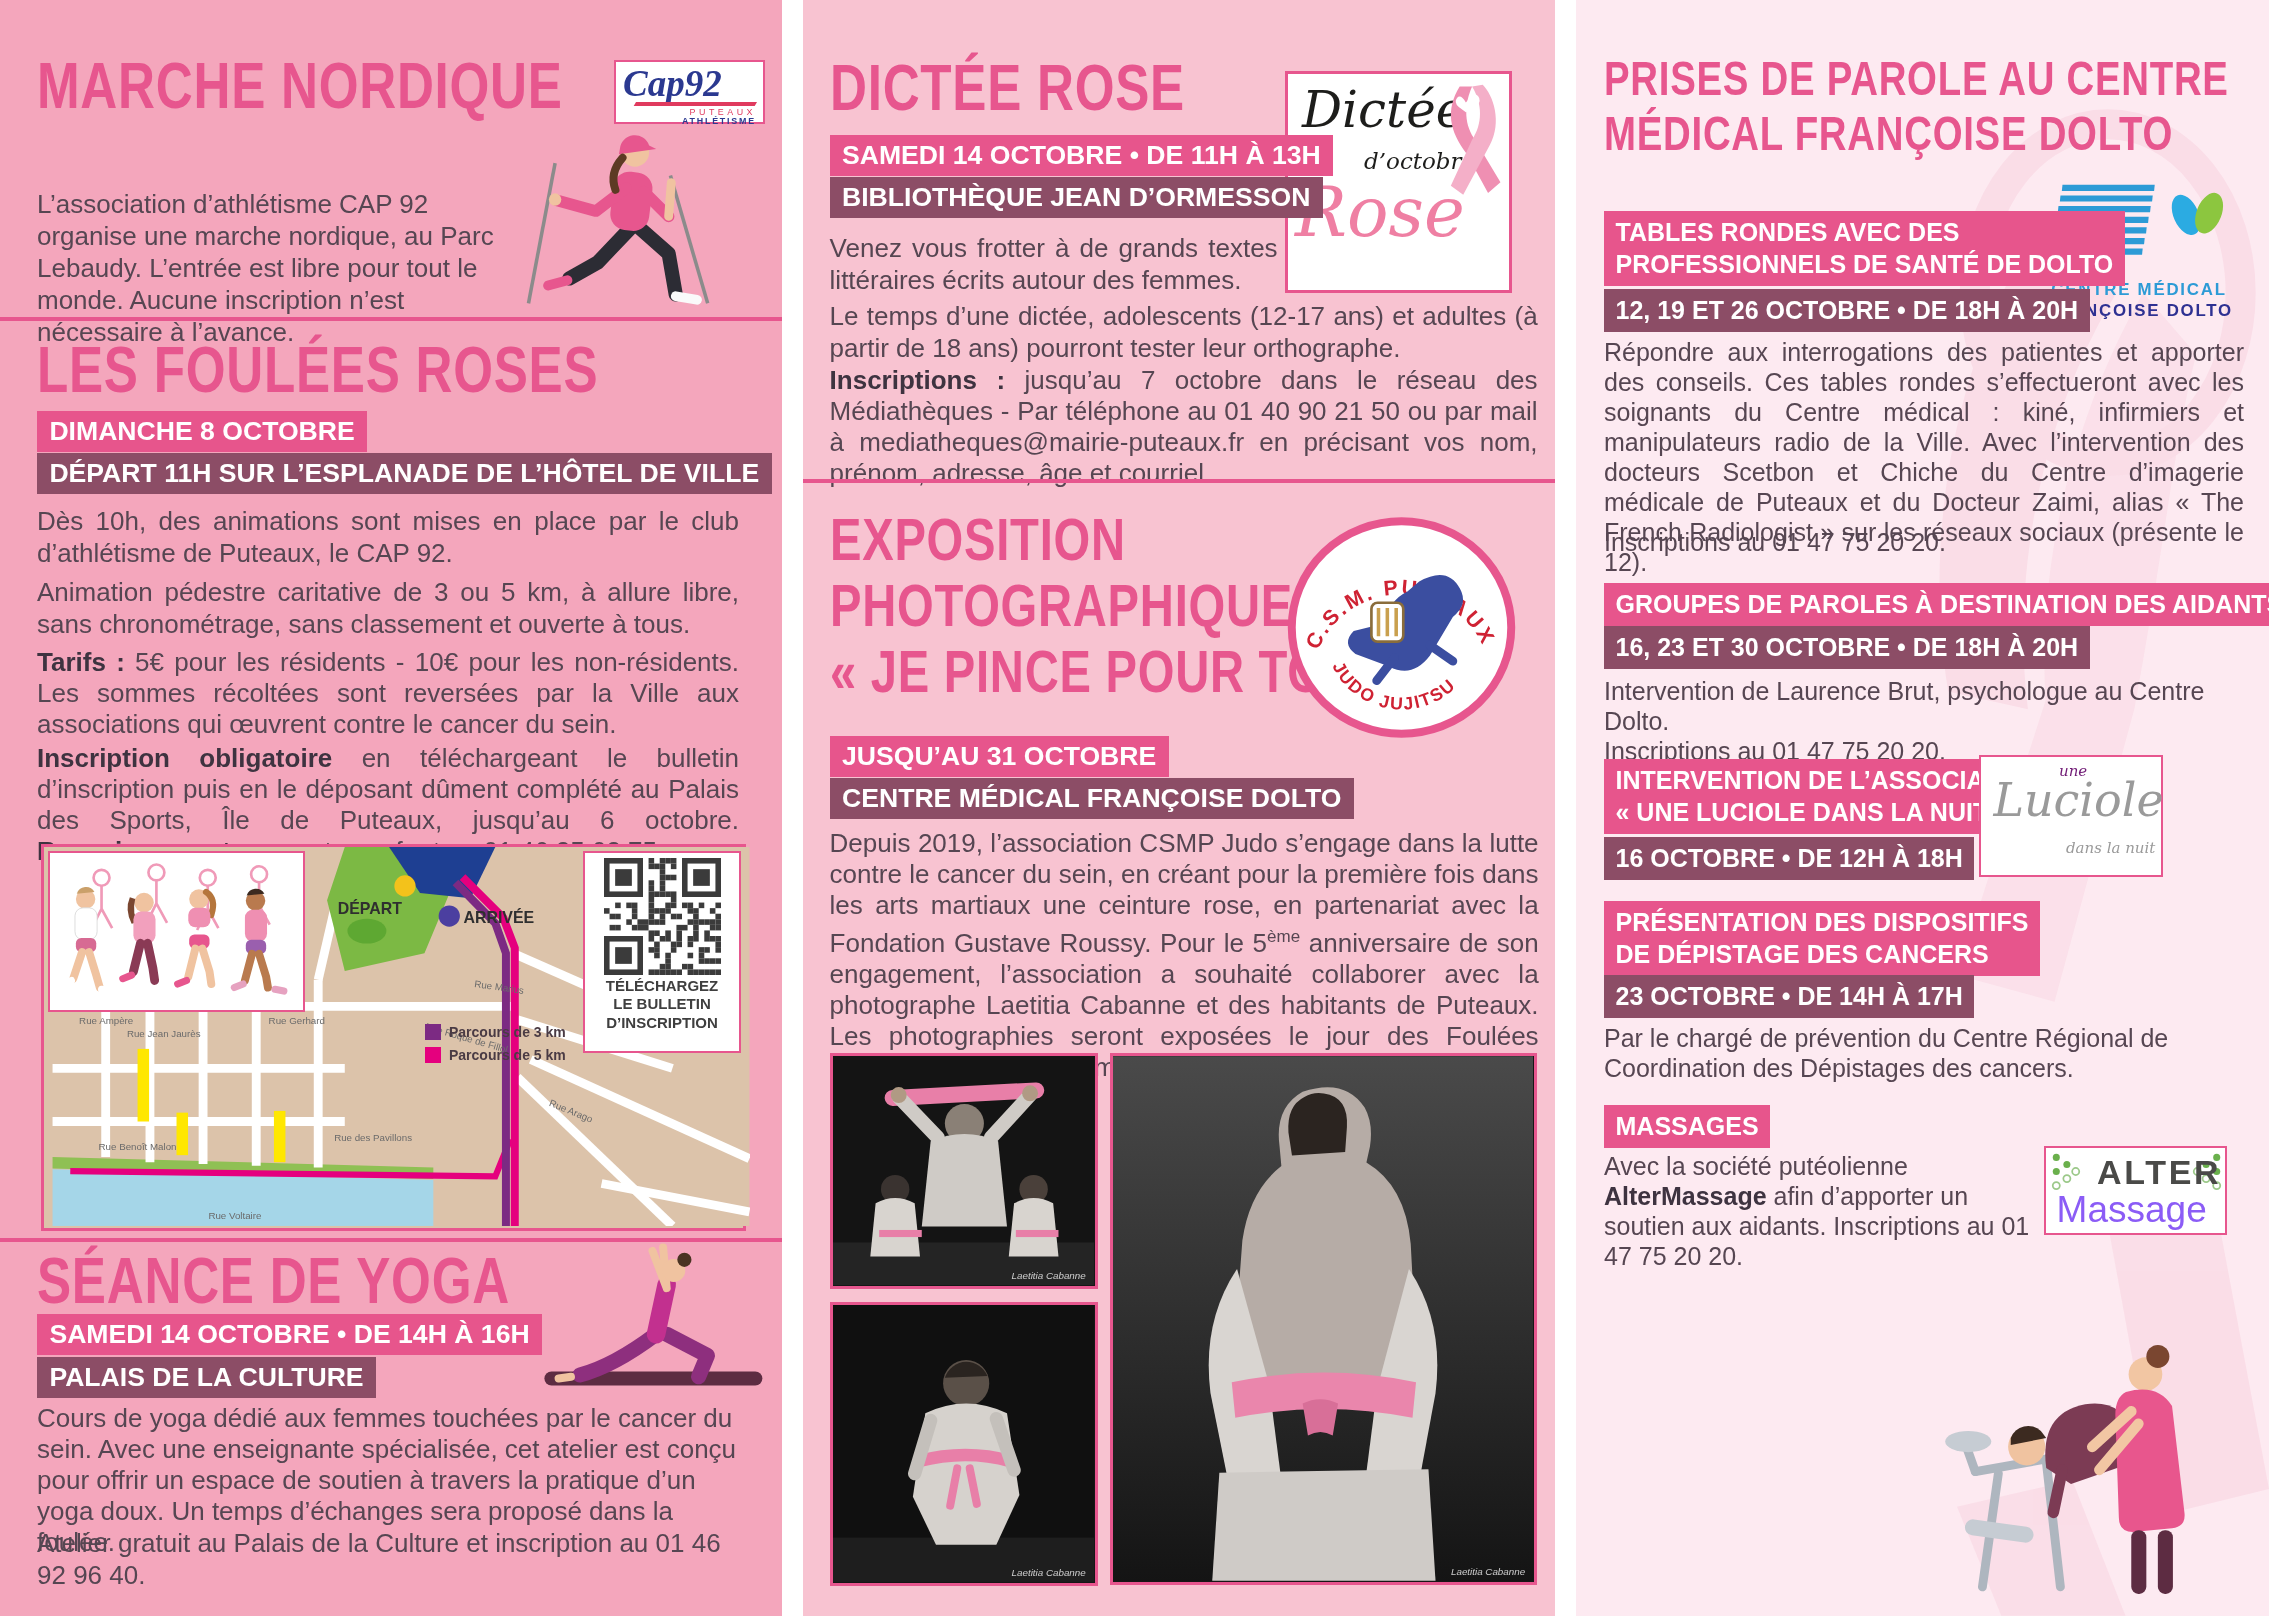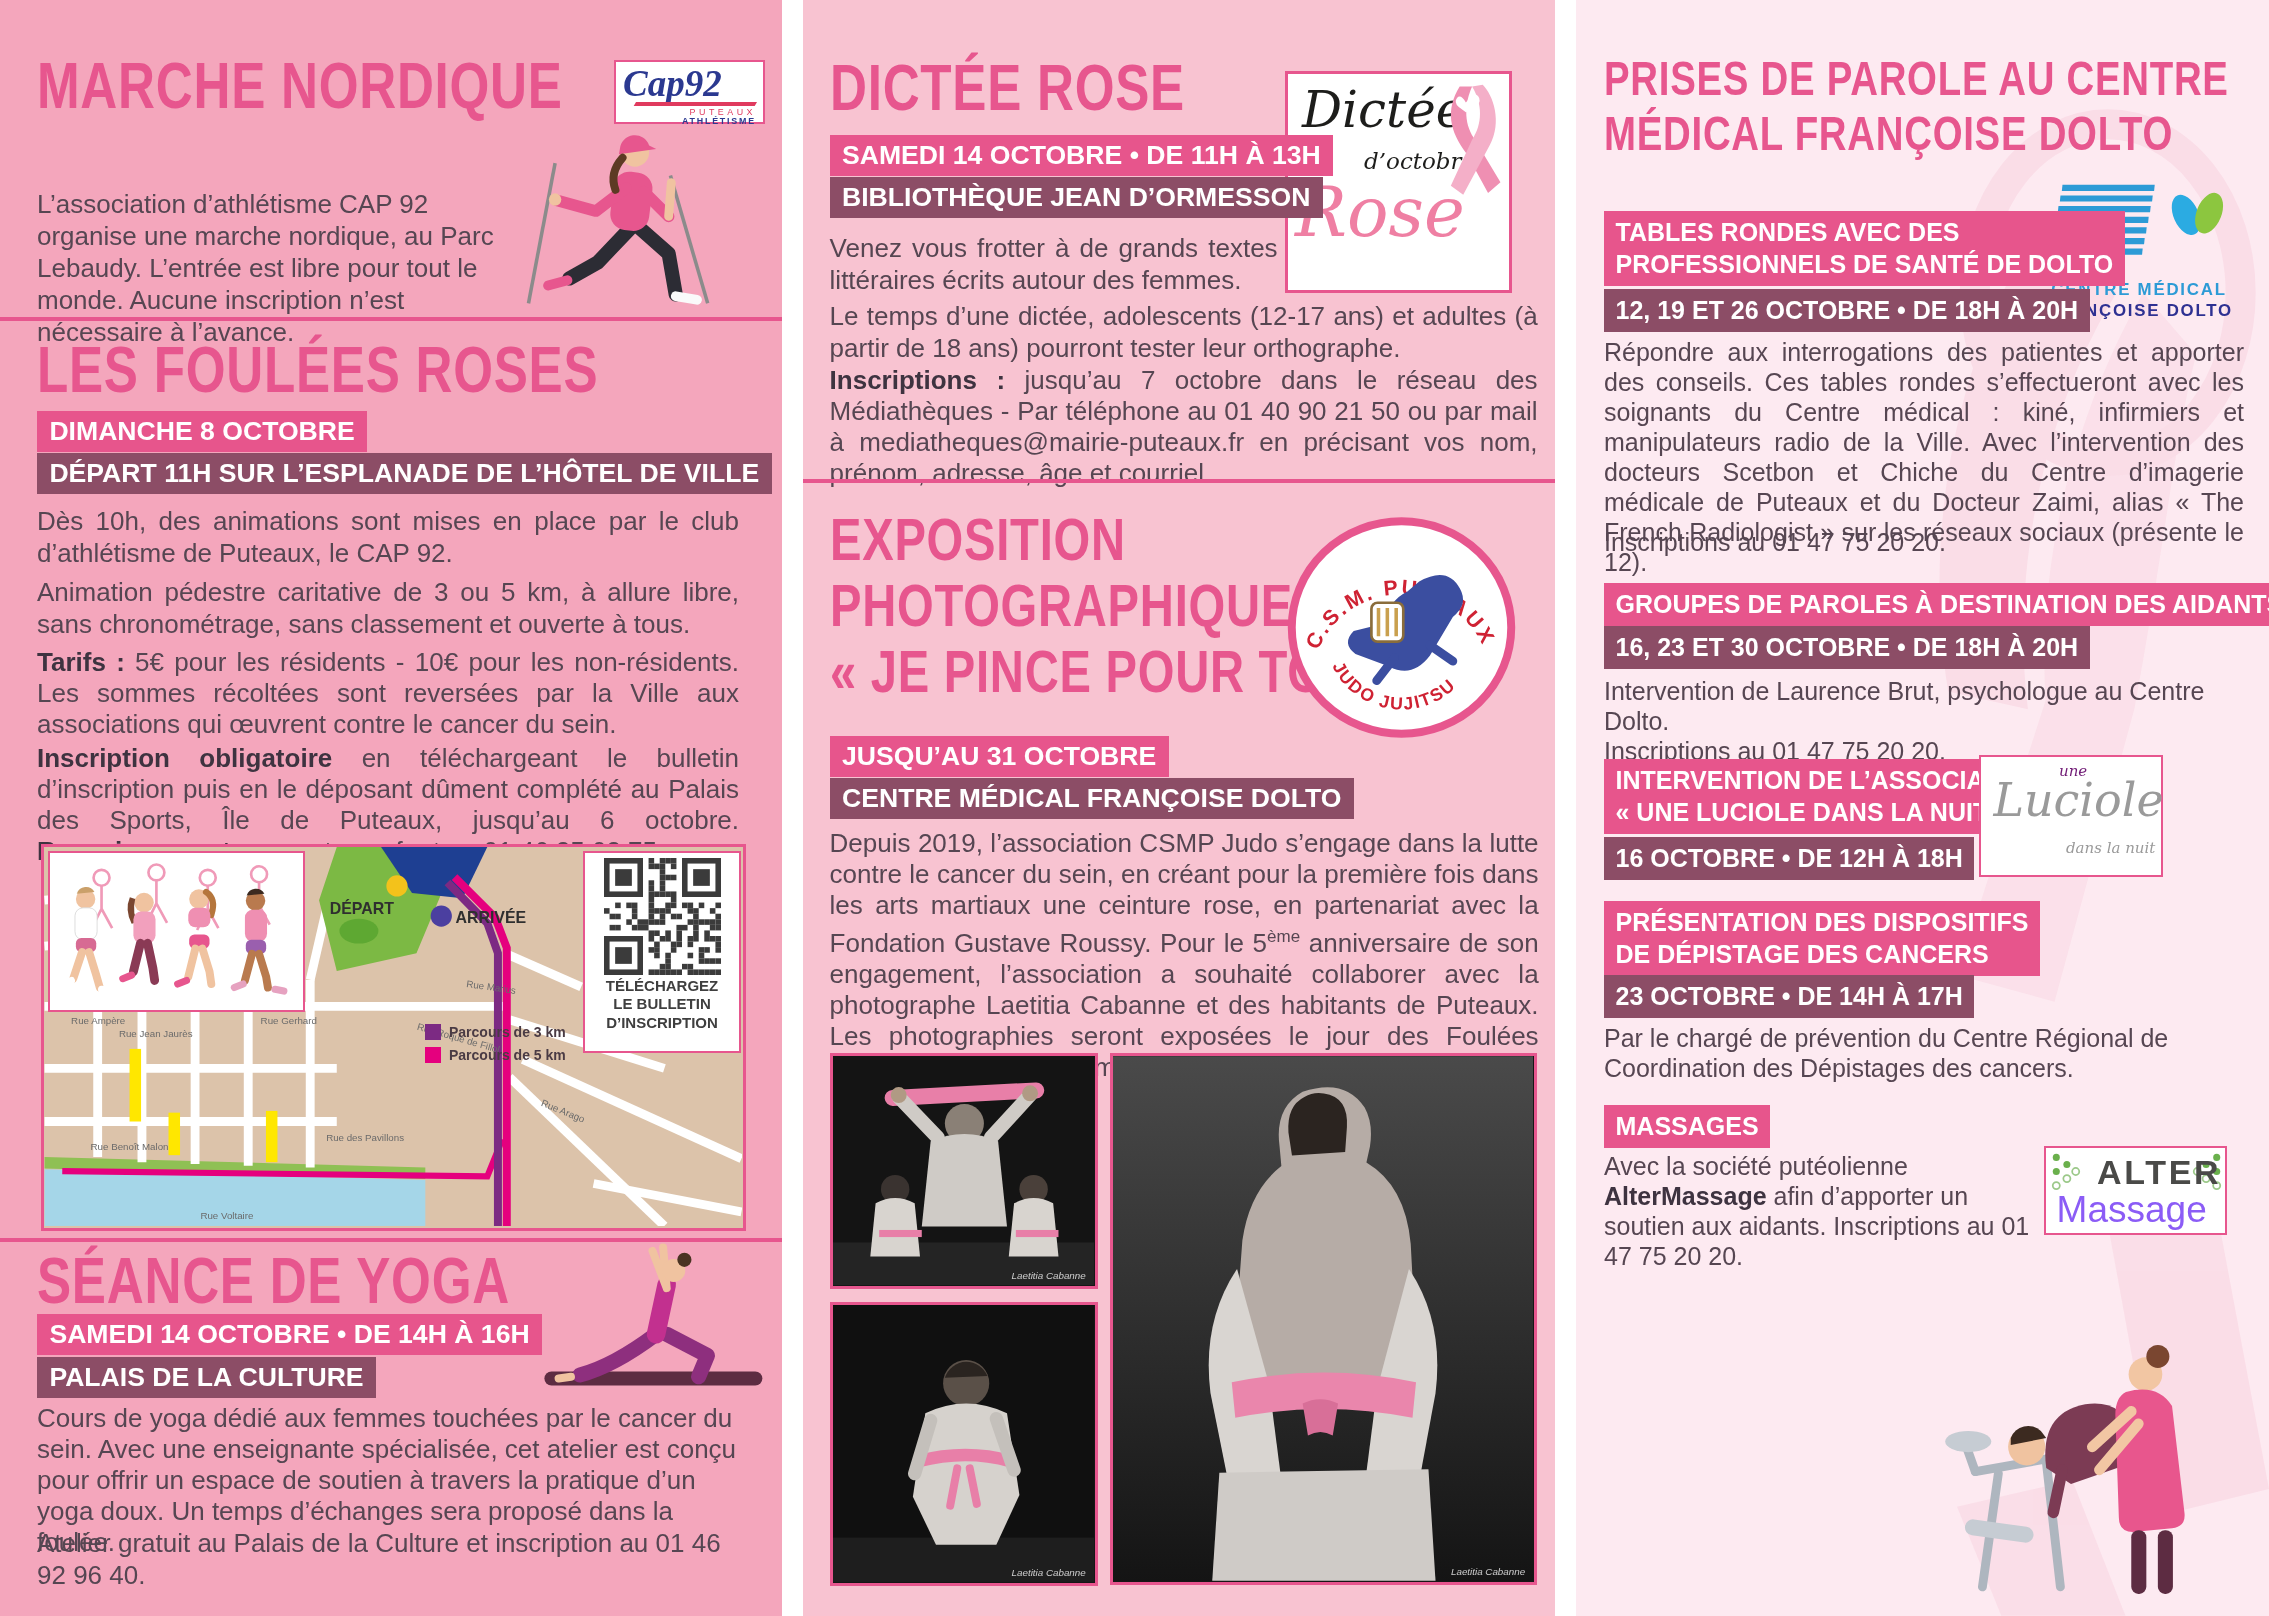--- a/index.html
+++ b/index.html
@@ -100,21 +100,21 @@
         <div>LES FOULÉES ROSES</div>
       </div>
     <div class="bp" style="left:37px;top:411px;">DIMANCHE 8 OCTOBRE</div>
     <div class="bd" style="left:37px;top:453px;">DÉPART 11H SUR L’ESPLANADE DE L’HÔTEL DE VILLE</div>
 
     <div class="par" style="left:37px;top:505px;width:702px;">Dès 10h, des animations sont mises en place par le club d’athlétisme de Puteaux, le CAP 92.</div>
     <div class="par" style="left:37px;top:576px;width:702px;">Animation pédestre caritative de 3 ou 5 km, à allure libre, sans chronométrage, sans classement et ouverte à tous.</div>
     <div class="par" style="left:37px;top:647px;width:702px;line-height:31px;"><b>Tarifs :</b><span> 5€ pour les résidents - 10€ pour les non-résidents. Les sommes récoltées sont reversées par la Ville aux associations qui œuvrent contre le cancer du sein.</span></div>
     <div class="par" style="left:37px;top:743px;width:702px;line-height:31px;"><b>Inscription obligatoire</b><span> en téléchargeant le bulletin d’inscription puis en le déposant dûment complété au Palais des Sports, Île de Puteaux, jusqu’au 6 octobre. </span><b>Renseignements</b><span> sur puteaux.fr et au 01 46 25 03 75.</span></div>
 
-    <div class="abs" style="left:41px;top:844px;width:705px;height:387px;border:3.5px solid #e7568e;box-sizing:border-box;background:#dcc3aa;">
+    <div class="abs" style="left:41px;top:844px;width:705px;height:387px;border:3.5px solid #e7568e;box-sizing:border-box;background:#dcc3aa;padding-left:8px;">
       <svg width="698" height="379" viewBox="0 0 787 428">
         <rect width="787" height="428" fill="#dcc3aa"></rect>
 
         <path d="M0 364 L430 376 L430 428 L0 428 Z" fill="#a5d6e8"></path>
         <polygon points="0,350 430,362 430,375 0,363" fill="#8fc054"></polygon>
 
         <g stroke="#ffffff" stroke-width="10">
           <line x1="60" y1="140" x2="60" y2="350"></line>
           <line x1="110" y1="150" x2="110" y2="356"></line>
           <line x1="170" y1="150" x2="170" y2="358"></line>

